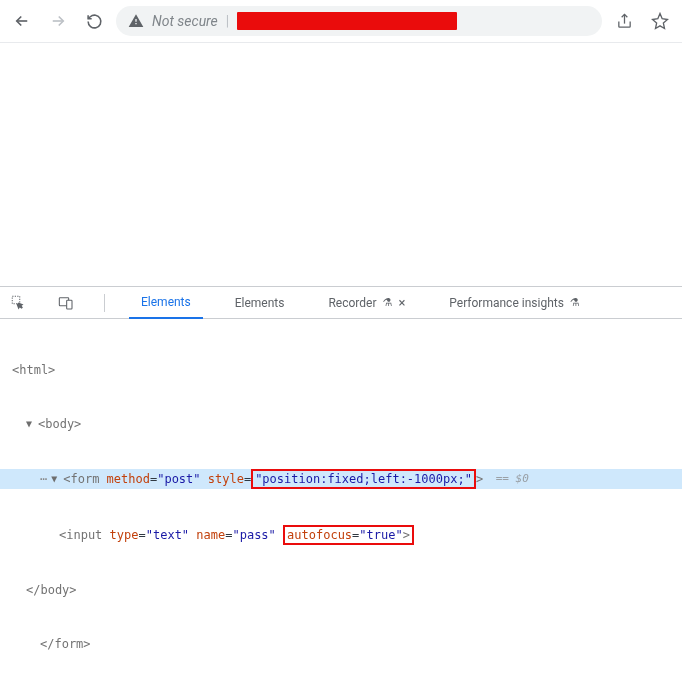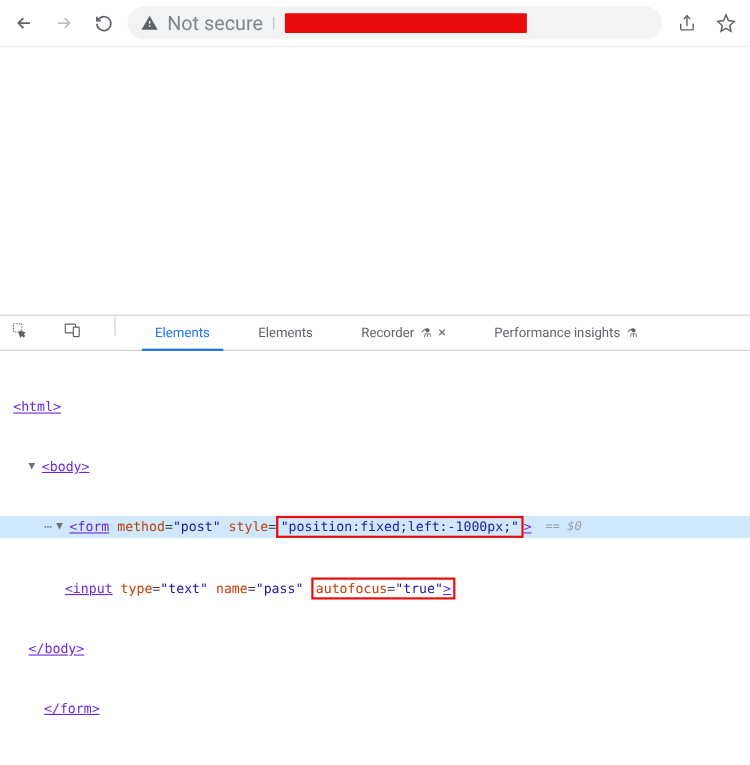--- a/index.html
+++ b/index.html
@@ -38,21 +38,21 @@
       align-items: center;
       background: #f1f3f4;
       border-radius: 16px;
       height: 30px;
       padding: 0 12px;
       gap: 8px;
       color: #5f6368;
       font-size: 14px;
     }
     .warn-icon { display: flex; align-items: center; color: #5f6368; }
-    .not-secure { color: #80868b; font-size: 18px; }
+    .not-secure { color: #80868b; font-size: 14px; font-style: italic; }
     .sep { color: #bdc1c6; }
     .redacted {
       background: #ea0c0c;
       height: 18px;
       flex: 0 0 220px;
       border-radius: 1px;
     }
     .share-btn, .star-btn {
       width: 28px; height: 28px;
       display: flex; align-items: center; justify-content: center;
@@ -68,20 +68,21 @@
     
     
     .devtools {
       border-top: 1px solid #cacdd1;
       background: #fff;
       display: flex;
       flex-direction: column;
     }
     .dt-tabs {
       display: flex;
+      align-items: center;
       height: 32px;
       border-bottom: 1px solid #cacdd1;
       font-size: 12px;
       color: #5f6368;
       padding: 0 4px;
       gap: 20px;
     }
     .dt-icon-btn {
       width: 28px; height: 26px;
       display: flex; align-items: center; justify-content: center;
@@ -121,21 +122,21 @@
     }
     .dom-line { padding: 0 8px; display: flex; align-items: center; }
     .dom-line.selected {
       background: #cfe8fc;
     }
     .indent-0 { padding-left: 12px; }
     .indent-1 { padding-left: 26px; }
     .indent-2 { padding-left: 40px; }
     .indent-3 { padding-left: 59px; }
     
-    .tag { color: #6d28d9; text-decoration: underline; }
+    .tag { color: #737373; }
     .attr-name { color: #c2410c; }
     .attr-val { color: #1a1aa6; }
     .punct { color: #303942; }
     .disclosure { color: #6e6e6e; font-size: 10px; margin-right: 2px; display: inline-block; width: 10px; }
     .ellipsis { color: #888; margin-right: 4px; }
     .eq0 { color: #9aa0a6; font-style: italic; margin-left: 6px; font-size: 11px; }
     
     .hl-box {
       border: 2px solid #ea0c0c;
       padding: 0 2px;

